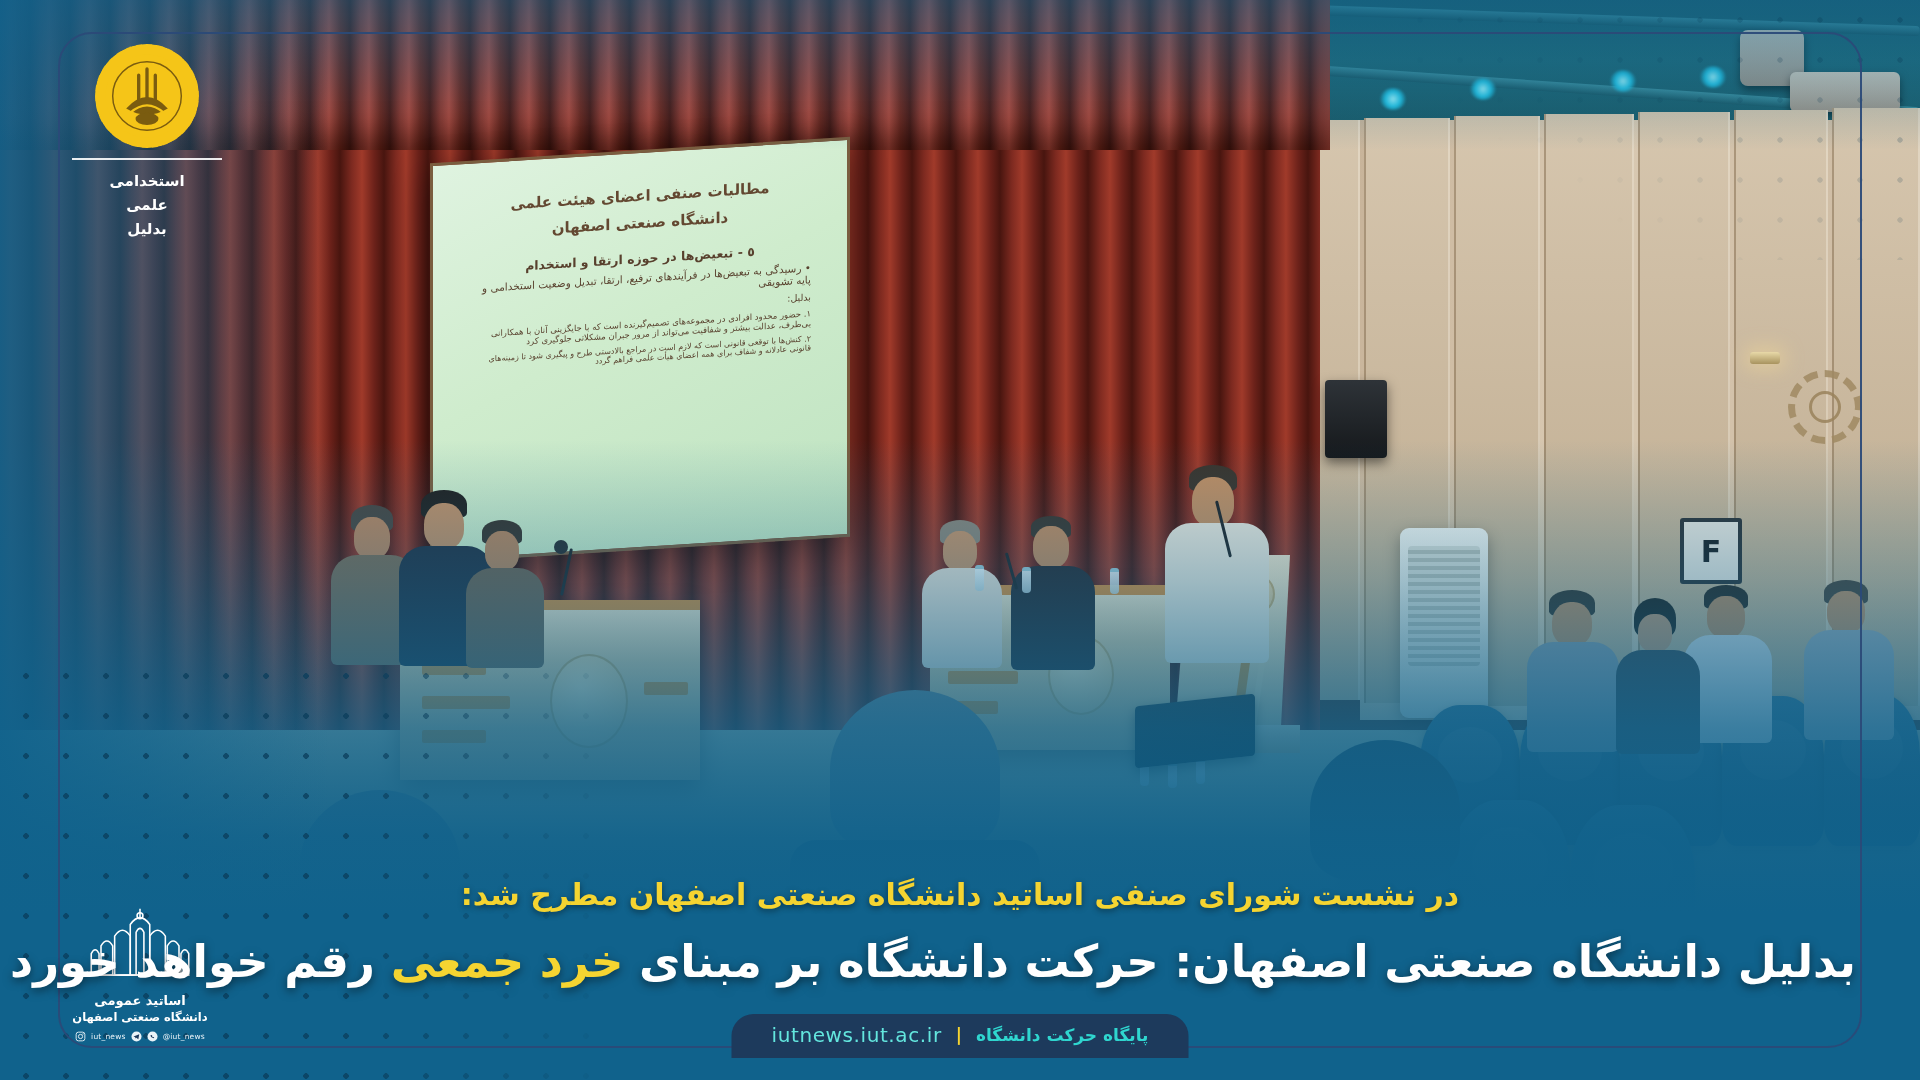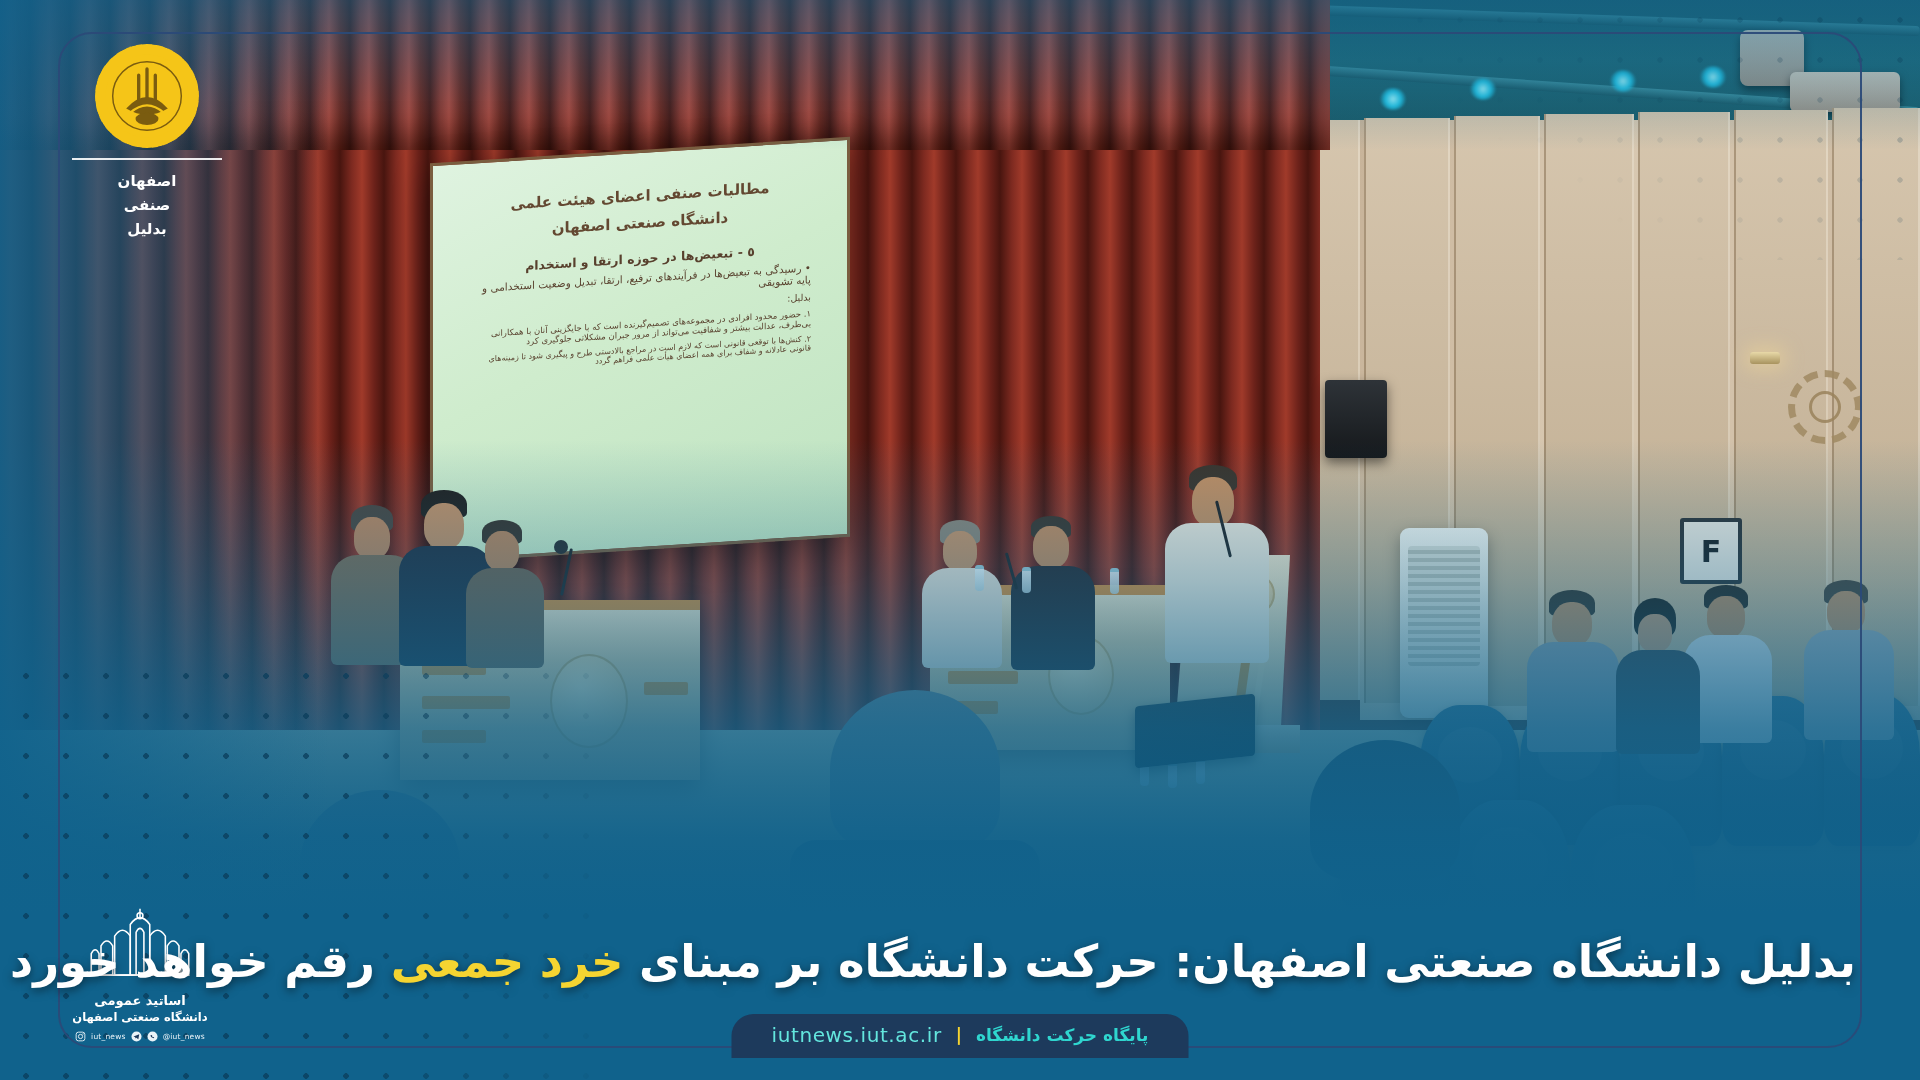--- a/index.html
+++ b/index.html
@@ -490,22 +490,22 @@
       <svg viewBox="0 0 100 100" width="104" height="104" style="position:absolute;inset:0;">
         <circle cx="50" cy="50" r="40" fill="#f5c518"></circle>
         <circle cx="50" cy="50" r="33" fill="none" stroke="#7a5c10" stroke-width="1.4"></circle>
         <path d="M50 24 L50 52 M42 30 L42 54 M58 30 L58 54" stroke="#7a5c10" stroke-width="3.2" fill="none" stroke-linecap="round"></path>
         <path d="M30 62 Q50 40 70 62 Q50 74 30 62 Z" fill="#7a5c10"></path>
         <path d="M34 66 Q50 52 66 66" stroke="#f5c518" stroke-width="2" fill="none"></path>
         <ellipse cx="50" cy="72" rx="11" ry="6" fill="#7a5c10"></ellipse>
       </svg>
     </div>
     <div class="logo-top-text">
-      <div>اصفهان</div>
-      <div>صنفی</div>
+      <div>استخدامی</div>
+      <div>علمی</div>
       <div>بدلیل</div>
     </div>
   </div>
 
   <div class="logo-bottom">
     <svg class="pr-mark" viewBox="0 0 120 80">
       <g fill="none" stroke="#ffffff" stroke-width="1.6">
         <path d="M60 6 L60 16"></path>
         <path d="M50 22 Q60 8 70 22 L70 74 L50 74 Z"></path>
         <path d="M56 30 Q60 22 64 30 L64 74 L56 74 Z"></path>
@@ -533,20 +533,21 @@
         <path d="M5.5 12.2 L18 7 L16 18 L11.5 14.6 L9.5 16.6 L9.3 13.6 Z" fill="#1d3a5c"></path>
       </svg>
       <svg class="soc-ic" viewBox="0 0 24 24">
         <circle cx="12" cy="12" r="11" fill="#eaf3f8"></circle>
         <path d="M8 8.5c-.6 1.6 .4 3.9 2 5.4 1.6 1.5 3.8 2.3 5.2 1.6 .6-.3 .7-1 .3-1.4l-1-.9c-.3-.3-.8-.2-1 .1l-.3 .4c-.9-.3-1.9-1.2-2.4-2.1l.4-.3c.3-.2 .4-.7 .2-1l-.8-1.1c-.4-.5-1.2-.4-1.6 .1Z" fill="#1d3a5c"></path>
       </svg>
       <span>@iut_news</span>
     </div>
   </div>
 
+  <div class="kicker">در نشست شورای صنفی اساتید دانشگاه صنعتی اصفهان مطرح شد:</div>
 
   <div class="headline">
     <span>بدلیل دانشگاه صنعتی اصفهان: حرکت دانشگاه بر مبنای </span><span class="hl">خرد جمعی</span><span> رقم خواهد خورد</span>
   </div>
 
   <div class="footerbar">
     <span class="footer-fa">پایگاه حرکت دانشگاه</span>
     <span class="footer-sep">|</span>
     <span class="footer-url">iutnews.iut.ac.ir</span>
   </div>

